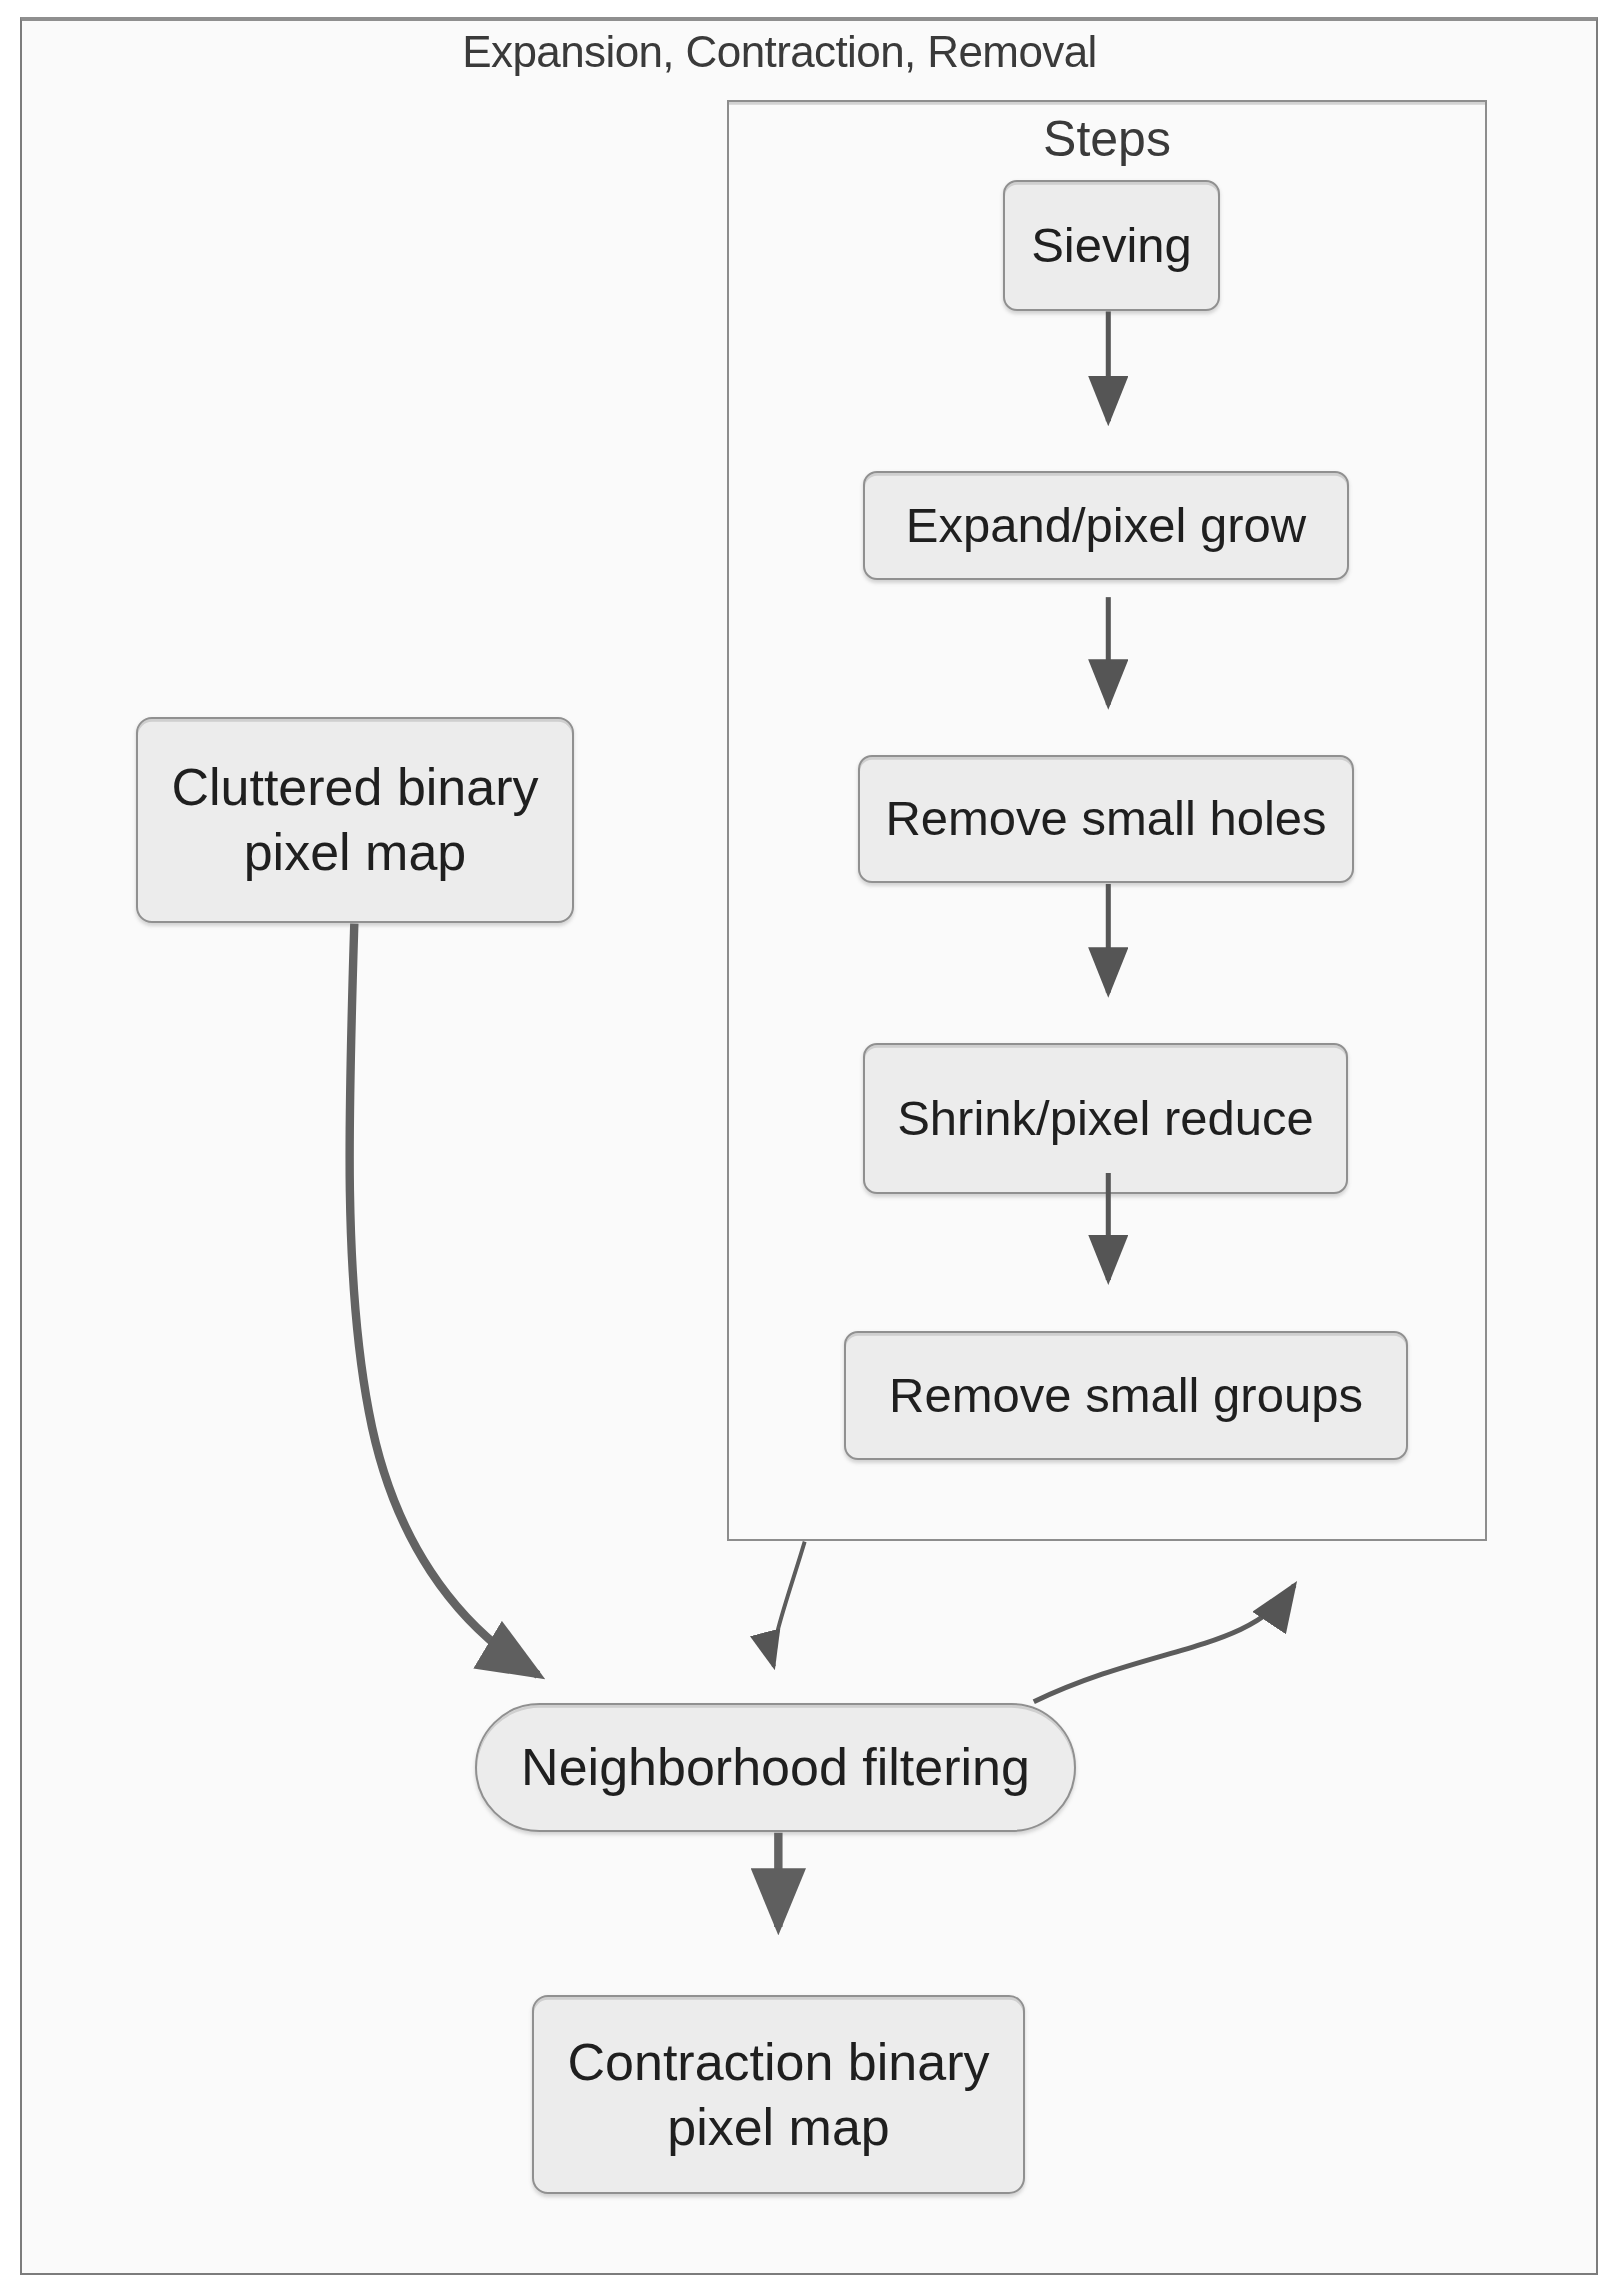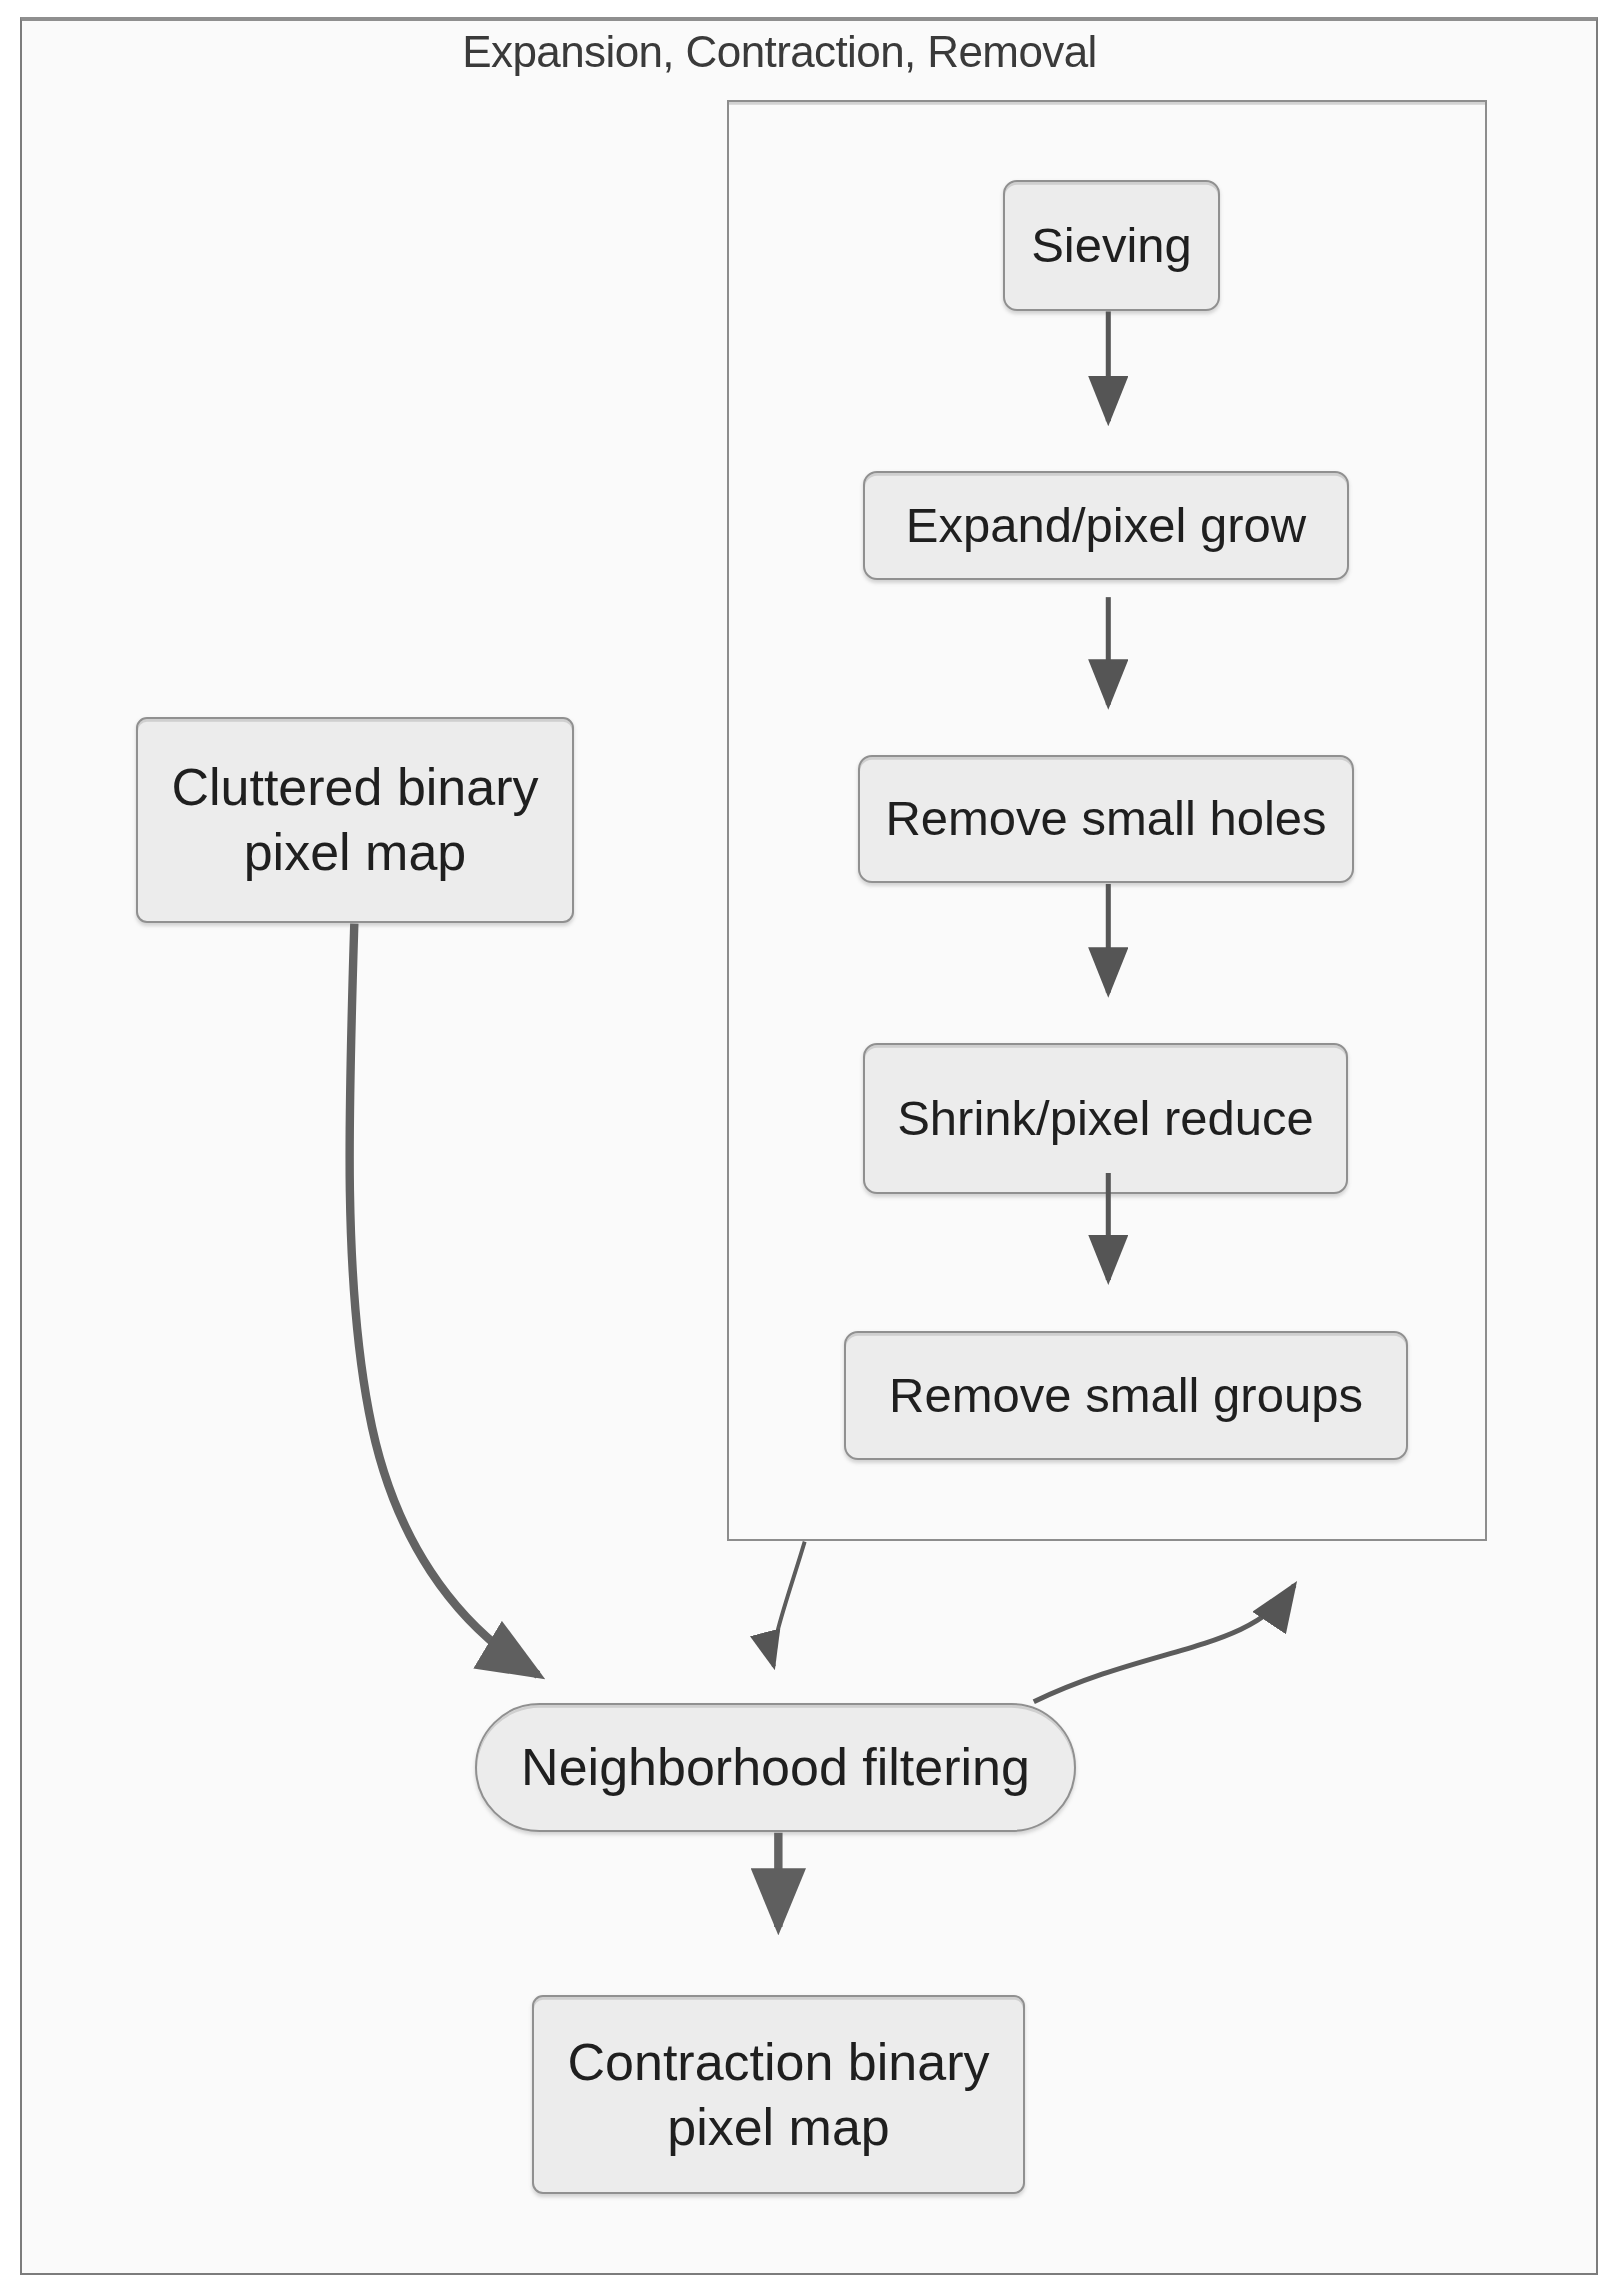--- a/index.html
+++ b/index.html
@@ -50,21 +50,21 @@
     display:flex;
     align-items:center;
     justify-content:center;
     text-align:center;
     font-size:49px;
     color:#1f1f1f;
     line-height:1.25;
     white-space:pre-line;
     box-shadow:inset 0 2.8px 0 rgba(140,140,140,0.30), 0 2.8px 3.9px rgba(120,120,120,0.30);
   }
-  .node.big{font-size:52px;border-radius:11px;}
+  .node.big{font-size:52px;border-radius:16px;}
   .node.pill{border-radius:73px;font-size:52px;}
   #node-sieving           {left:1003px;top:180px;width:217px;height:131px;}
   #node-expand            {left:863px;top:471px;width:486px;height:109px;}
   #node-holes             {left:858px;top:755px;width:496px;height:128px;text-align:center;}
   #node-shrink            {left:863px;top:1043px;width:485px;height:151px;}
   #node-groups            {left:844px;top:1331px;width:564px;height:129px;}
   #node-input             {left:136px;top:717px;width:438px;height:206px;}
   #node-filtering         {left:475px;top:1703px;width:601px;height:129px;}
   #node-output            {left:532px;top:1995px;width:493px;height:199px;}
   .edges{
@@ -79,20 +79,21 @@
 </head>
 <body>
 
 <div class="stage">
 
   <div class="frame"></div>
 
   <div class="diagram-title">Expansion, Contraction, Removal</div>
 
   <div class="steps-panel"></div>
+  <div class="steps-title">Steps</div>
 
   <div class="node" id="node-sieving">Sieving</div>
   <div class="node" id="node-expand">Expand/pixel grow</div>
   <div class="node" id="node-holes">Remove small holes</div>
   <div class="node" id="node-shrink">Shrink/pixel reduce</div>
   <div class="node" id="node-groups">Remove small groups</div>
 
   <div class="node big" id="node-input">Cluttered binary
 pixel map</div>
 

